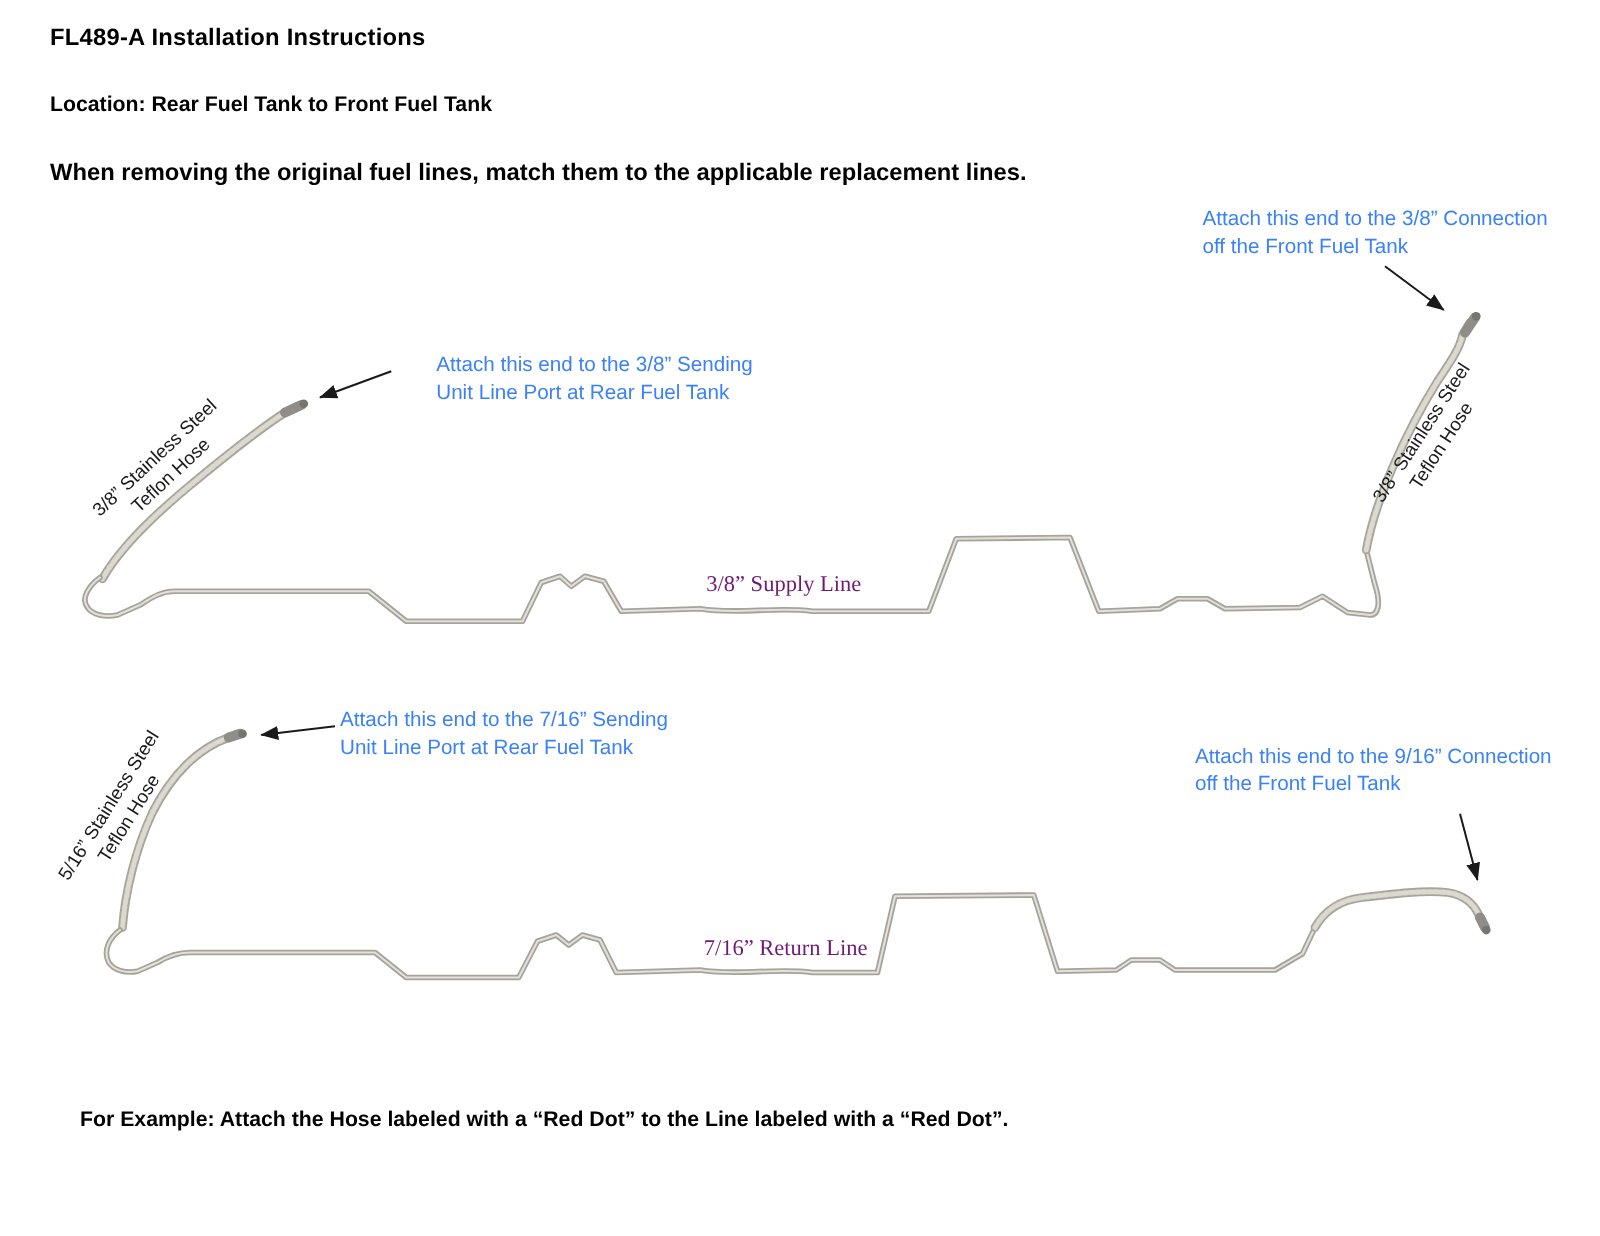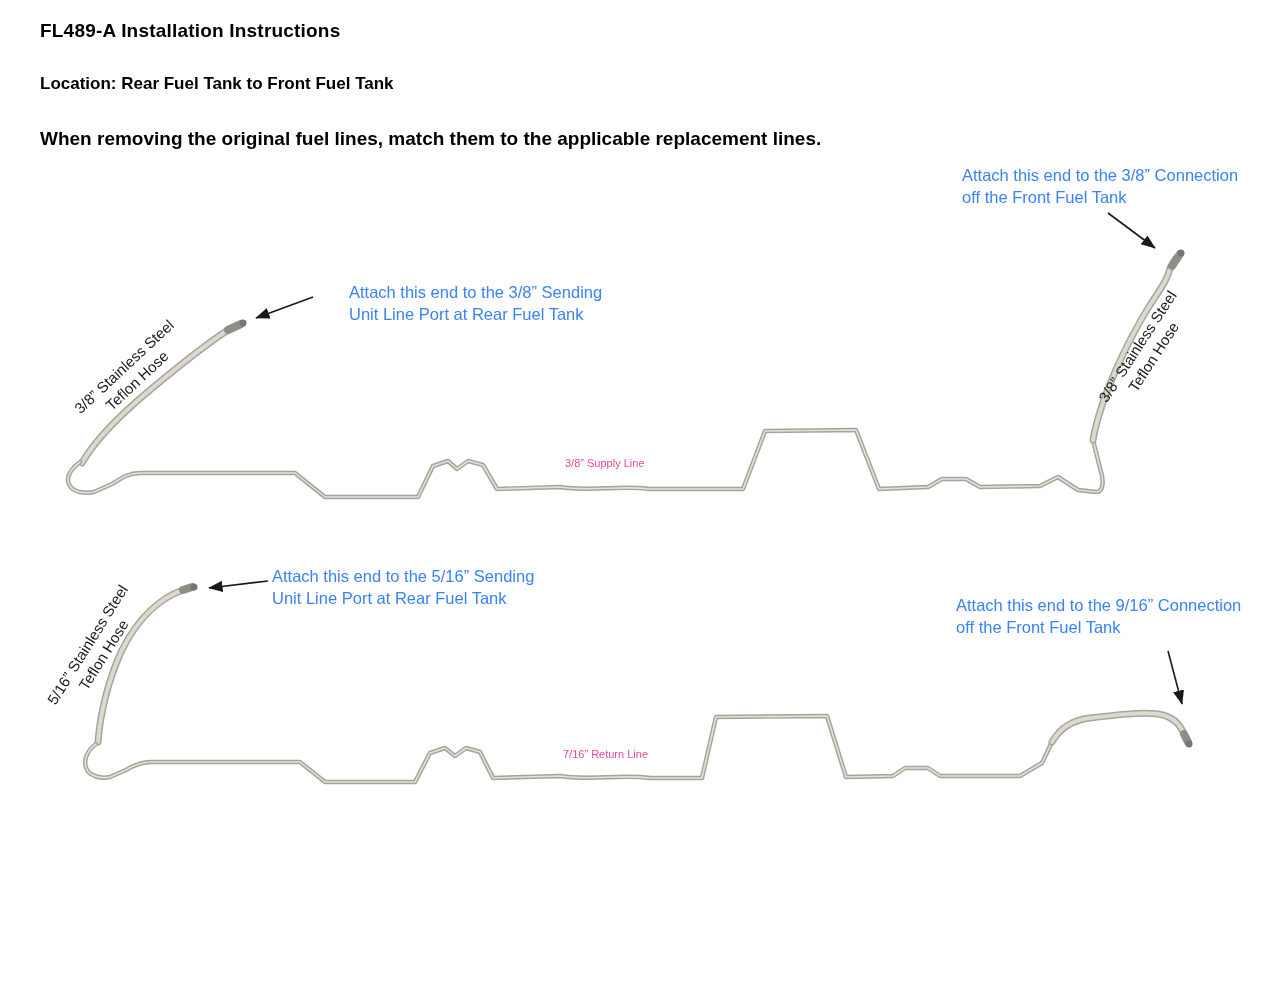--- a/index.html
+++ b/index.html
@@ -3,21 +3,21 @@
 <meta charset="utf-8">
 <style>
   html,body{margin:0;padding:0;background:#ffffff;}
   #page{position:relative;width:1280px;height:989px;background:#ffffff;overflow:hidden;
         font-family:"Liberation Sans", sans-serif;color:#000;}
   .abs{position:absolute;}
   #title{left:40px;top:20px;font-size:19px;font-weight:700;letter-spacing:.2px;}
   #location{left:40px;top:74px;font-size:17px;font-weight:700;}
   #intro{left:40px;top:128px;font-size:19px;font-weight:700;}
   .ann{position:absolute;font-size:16.5px;line-height:1.32;white-space:pre-line;color:#3b82f6;}
-  .line-label{position:absolute;font-size:11px;color:#ec4899;}
+  .line-label{position:absolute;font-size:18px;color:#701a75;font-family:Liberation Serif, serif;}
   .hose-label{position:absolute;font-size:15px;line-height:1.25;text-align:center;
               white-space:pre-line;color:#1a1a1a;}
   #supply-left-hose-label{left:131px;top:374px;transform:translate(-50%,-50%) rotate(-43deg);}
   #supply-right-hose-label{left:1146px;top:352px;transform:translate(-50%,-50%) rotate(-57deg);}
   #return-left-hose-label{left:96px;top:650px;transform:translate(-50%,-50%) rotate(-58deg);}
   #return-right-hose-label{left:1064px;top:733px;font-size:16.5px;line-height:1.3;
               white-space:pre-line;text-align:left;position:absolute;}
   #supply-left-ann{left:317px;top:282px;width:270px;margin-left:32px;}
   #supply-right-ann{left:962px;top:165px;width:300px;}
   #return-left-ann{left:272px;top:566px;width:285px;}
@@ -116,24 +116,25 @@
   <div id="supply-right-ann" class="ann">Attach this end to the 3/8” Connection
 off the Front Fuel Tank</div>
   <div id="supply-left-ann" class="ann">Attach this end to the 3/8” Sending
 Unit Line Port at Rear Fuel Tank</div>
   <div id="supply-left-hose-label" class="hose-label">3/8” Stainless Steel
 Teflon Hose</div>
   <div id="supply-right-hose-label" class="hose-label">3/8” Stainless Steel
 Teflon Hose</div>
   <div id="supply-line-label" class="line-label">3/8” Supply Line</div>
 
-  <div id="return-left-ann" class="ann">Attach this end to the 5/16” Sending
+  <div id="return-left-ann" class="ann">Attach this end to the 7/16” Sending
 Unit Line Port at Rear Fuel Tank</div>
   <div id="return-right-ann" class="ann">Attach this end to the 9/16” Connection
 off the Front Fuel Tank</div>
   <div id="return-left-hose-label" class="hose-label">5/16” Stainless Steel
 Teflon Hose</div>
   <div id="return-line-label" class="line-label">7/16” Return Line</div>
 
   <div id="footer" class="abs">
+    <div>For Example: Attach the Hose labeled with a “Red Dot” to the Line labeled with a “Red Dot”.</div>
   </div>
 
 </div>
 
 </body></html>

